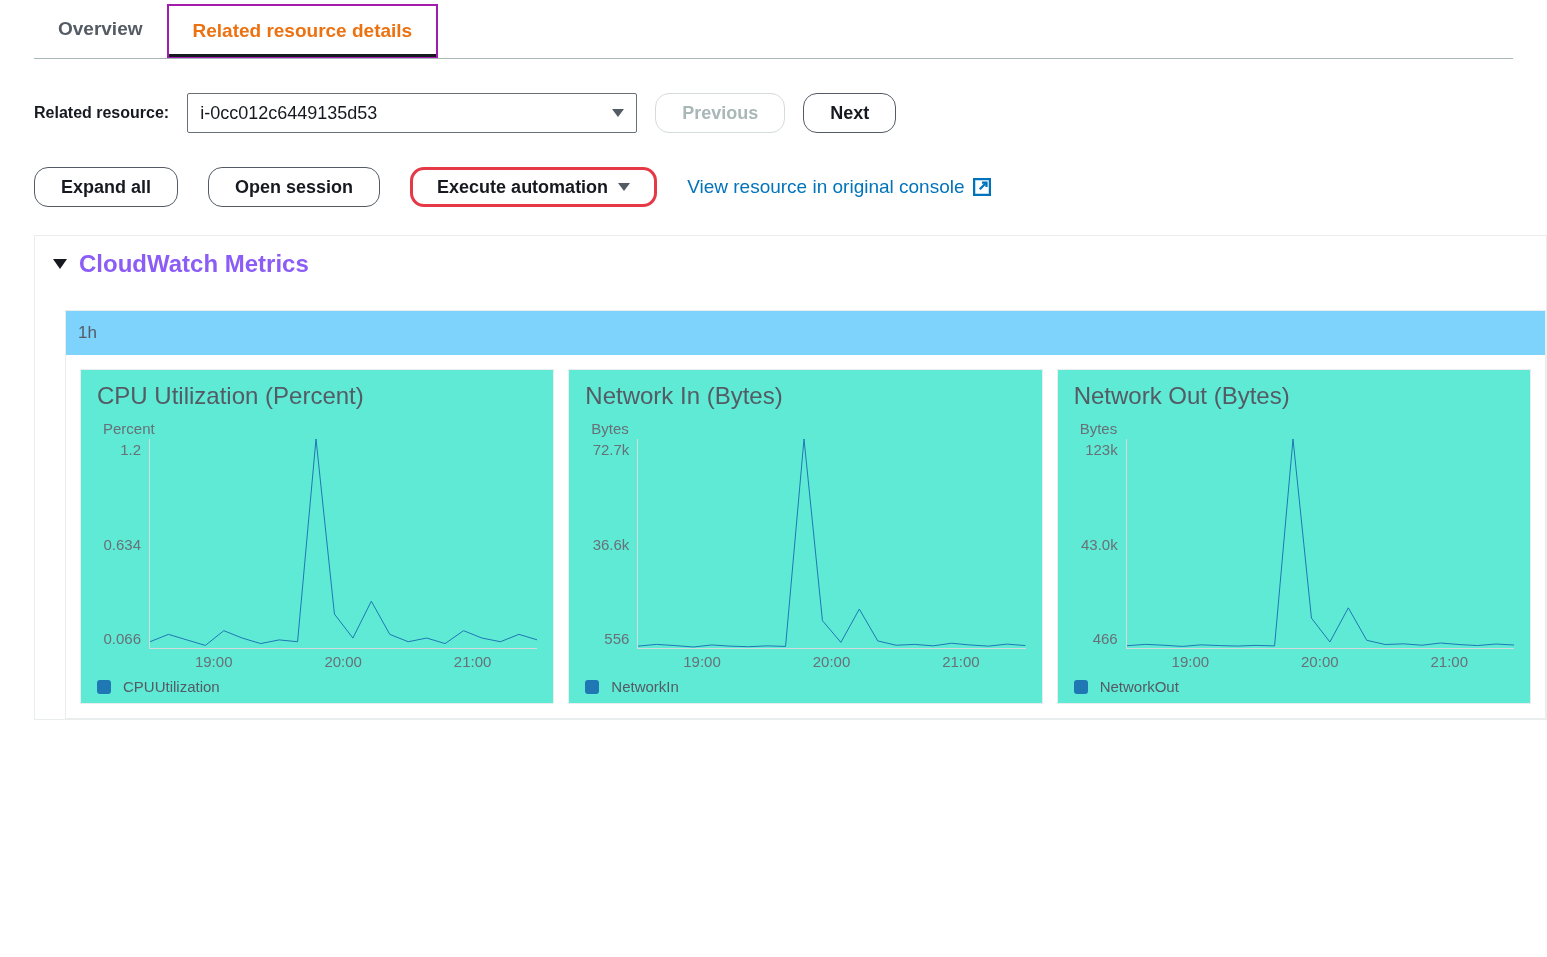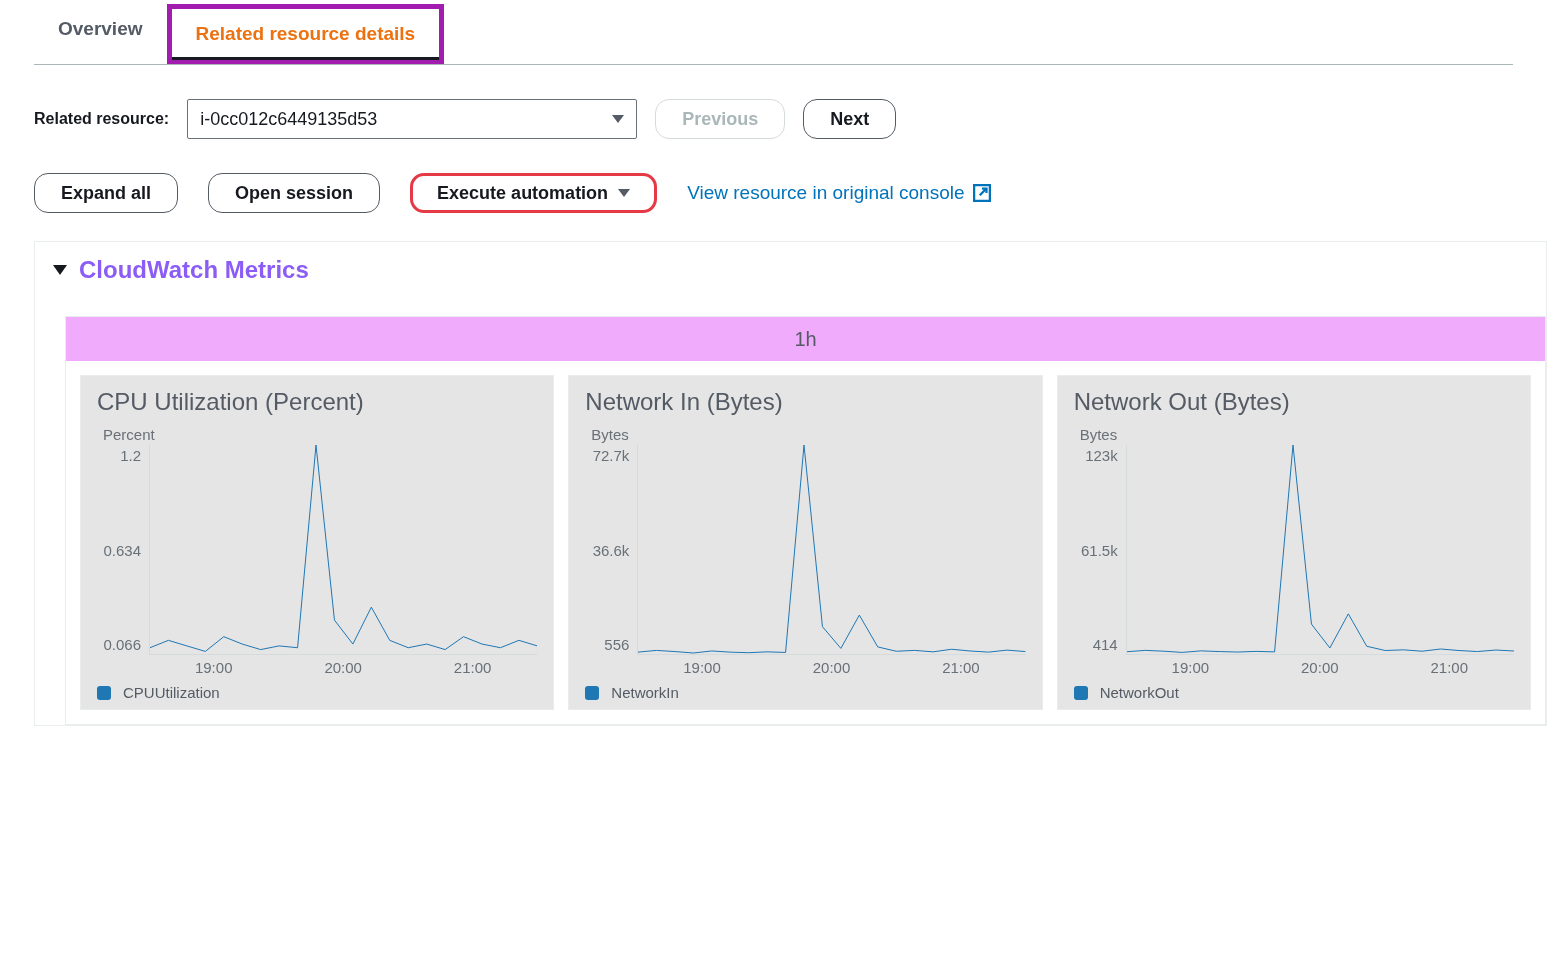--- a/index.html
+++ b/index.html
@@ -30,21 +30,21 @@
     color: #ec7211;
   }
   .tab.active::after {
     content: "";
     position: absolute;
     left: 0; right: 0; bottom: -1px;
     height: 3px;
     background: #16191f;
   }
   .tab.highlight {
-    border: 5px solid #a21caf;
+    border: 2px solid #a21caf;
   }
 
   .controls-row {
     display: flex;
     align-items: center;
     gap: 18px;
     margin: 34px 34px 0 34px;
   }
   .label {
     font-size: 16px;
@@ -136,38 +136,38 @@
     border-right: 7px solid transparent;
     border-top: 10px solid #16191f;
   }
 
   .metrics-area {
     margin: 18px 0 0 30px;
     border: 1px solid #eaeded;
     background: #fff;
   }
   .metrics-toolbar {
-    background: #f0abfc;
-    display: flex;
-    justify-content: center;
+    background: #7dd3fc;
+    display: flex;
+    justify-content: flex-start;
     align-items: center;
     padding: 12px 12px;
-    font-size: 20px;
+    font-size: 17px;
     color: #545b64;
     height: 44px;
   }
   .charts-row {
     display: flex;
     gap: 14px;
     padding: 14px;
   }
   .chart-card {
     flex: 1 1 0;
     border: 1px solid #eaeded;
-    background: #e5e5e5;
+    background: #5eead4;
     padding: 10px 16px 8px 16px;
     min-width: 0;
   }
   .chart-title {
     font-size: 24px;
     color: #545b64;
     margin: 2px 0 10px 0;
   }
   .chart-ylabel {
     font-size: 15px;
@@ -316,22 +316,22 @@
               <span class="legend-swatch" style="background: rgb(31, 119, 180);"></span>
               <span>NetworkIn</span>
             </div>
           </div>
           <div class="chart-card">
             <div class="chart-title">Network Out (Bytes)</div>
             <div class="chart-ylabel">Bytes</div>
             <div class="chart-body">
               <div class="yaxis">
                 <span>123k</span>
-                <span>61.5k</span>
-                <span>414</span>
+                <span>43.0k</span>
+                <span>466</span>
               </div>
               <div class="plot">
                 <svg viewBox="0 0 100 100" preserveAspectRatio="none">
                   <path d="M0.00 98.91 L4.76 98.26 L9.52 98.67 L14.29 99.24 L19.05 98.50 L23.81 98.83 L28.57 99.07 L33.33 98.75 L38.10 98.99 L42.86 0.00 L47.62 85.69 L52.38 97.12 L57.14 80.79 L61.90 96.30 L66.67 98.34 L71.43 98.01 L76.19 98.67 L80.95 97.61 L85.71 98.34 L90.48 98.83 L95.24 98.10 L100.00 98.58 " fill="none" stroke="#1f77b4" stroke-width="1" vector-effect="non-scaling-stroke"></path>
                 </svg>
               </div>
             </div>
             <div class="xaxis">
               <span>19:00</span>
               <span>20:00</span>

